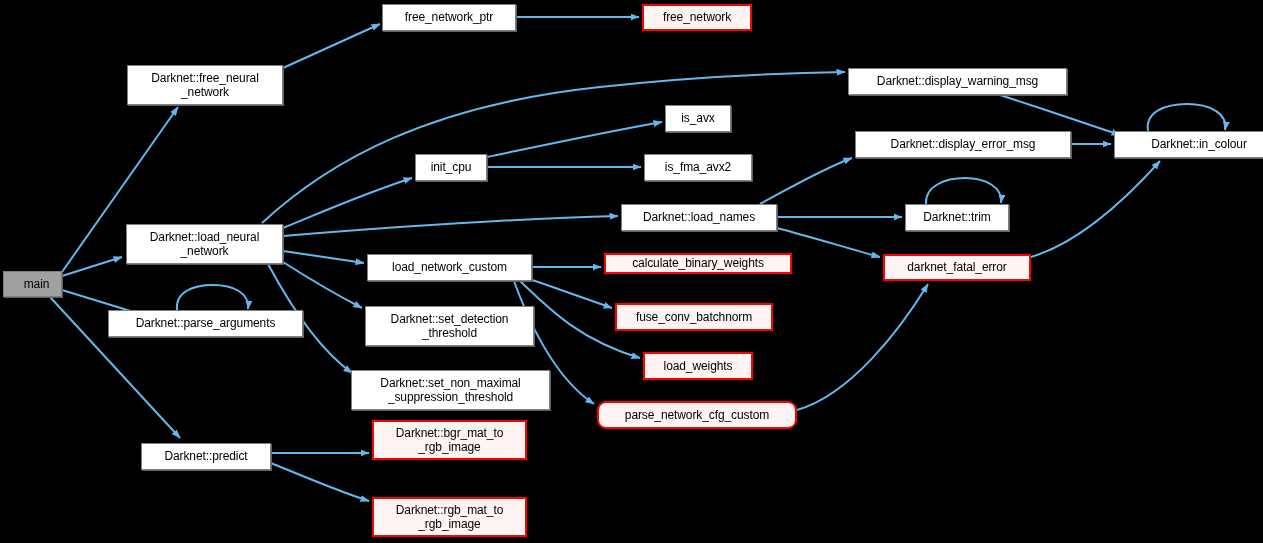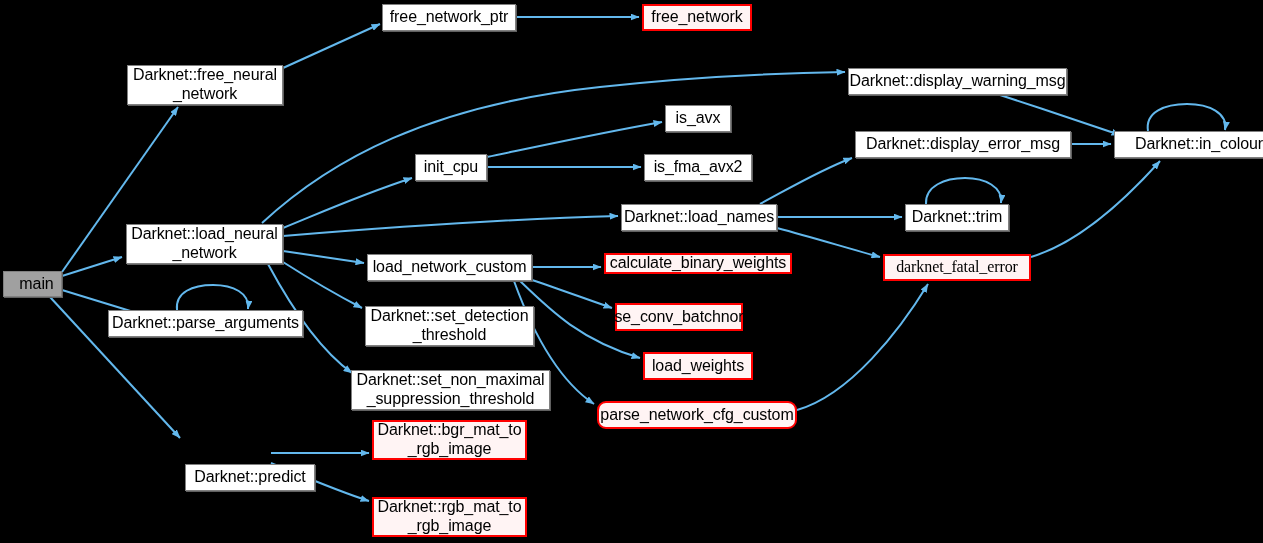--- a/index.html
+++ b/index.html
@@ -26,21 +26,21 @@
   .node {
     position: absolute;
     box-sizing: border-box;
     display: flex;
     align-items: center;
     justify-content: center;
     text-align: center;
     line-height: 1.18;
     white-space: pre;
     color: #000000;
-    font-size: 16px;
+    font-size: 12px;
     letter-spacing: -0.1px;
     z-index: 5;
   }
   
   .node.plain {
     background: #ffffff;
     border: 1px solid #808080;
     box-shadow: 1px 1px 0 0 #606060;
   }
   
@@ -130,34 +130,34 @@
     </g>
   </svg>
 
   <div id="nodes">
       <div class="node current" style="left: 3px; top: 271px; width: 59px; height: 26px; padding-left: 8px;">main</div>
       <div class="node plain" style="left: 127px; top: 65px; width: 156px; height: 40px;">Darknet::free_neural
 _network</div>
       <div class="node plain" style="left: 126px; top: 224px; width: 157px; height: 40px;">Darknet::load_neural
 _network</div>
       <div class="node plain" style="left: 108px; top: 310px; width: 195px; height: 27px;">Darknet::parse_arguments</div>
-      <div class="node plain" style="left: 141px; top: 464px; width: 130px; height: 27px; margin-left: 44px;">Darknet::predict</div>
+      <div class="node plain" style="left: 141px; top: 443px; width: 130px; height: 27px;">Darknet::predict</div>
       <div class="node plain" style="left: 382px; top: 4px; width: 134px; height: 27px;">free_network_ptr</div>
       <div class="node redbox" style="left: 642px; top: 4px; width: 110px; height: 27px;">free_network</div>
       <div class="node plain" style="left: 415px; top: 154px; width: 72px; height: 27px;">init_cpu</div>
       <div class="node plain" style="left: 665px; top: 105px; width: 66px; height: 27px;">is_avx</div>
       <div class="node plain" style="left: 644px; top: 154px; width: 108px; height: 27px;">is_fma_avx2</div>
       <div class="node plain" style="left: 621px; top: 204px; width: 156px; height: 27px;">Darknet::load_names</div>
       <div class="node plain" style="left: 905px; top: 204px; width: 104px; height: 27px;">Darknet::trim</div>
-      <div class="node redbox" style="left: 883px; top: 254px; width: 148px; height: 27px; font-family: Liberation Serif, serif;">darknet_fatal_error</div>
+      <div class="node redbox" style="left: 883px; top: 254px; width: 148px; height: 27px;">darknet_fatal_error</div>
       <div class="node plain" style="left: 367px; top: 254px; width: 165px; height: 27px;">load_network_custom</div>
       <div class="node redbox" style="left: 604px; top: 253px; width: 188px; height: 21px;">calculate_binary_weights</div>
       <div class="node plain" style="left: 365px; top: 306px; width: 169px; height: 40px;">Darknet::set_detection
 _threshold</div>
-      <div class="node redbox" style="left: 615px; top: 303px; width: 128px; height: 28px;">fuse_conv_batchnorm</div>
+      <div class="node redbox" style="left: 615px; top: 303px; width: 158px; height: 28px;">fuse_conv_batchnorm</div>
       <div class="node redbox" style="left: 643px; top: 352px; width: 110px; height: 28px;">load_weights</div>
       <div class="node plain" style="left: 351px; top: 370px; width: 199px; height: 40px;">Darknet::set_non_maximal
 _suppression_threshold</div>
       <div class="node redbox" style="left: 597px; top: 401px; width: 200px; height: 28px; border-radius: 9px;">parse_network_cfg_custom</div>
       <div class="node plain" style="left: 848px; top: 68px; width: 219px; height: 27px;">Darknet::display_warning_msg</div>
       <div class="node plain" style="left: 855px; top: 131px; width: 216px; height: 27px;">Darknet::display_error_msg</div>
       <div class="node plain" style="left: 1114px; top: 131px; width: 170px; height: 27px;">Darknet::in_colour</div>
       <div class="node redbox" style="left: 372px; top: 420px; width: 155px; height: 40px;">Darknet::bgr_mat_to
 _rgb_image</div>
       <div class="node redbox" style="left: 372px; top: 497px; width: 155px; height: 40px;">Darknet::rgb_mat_to

